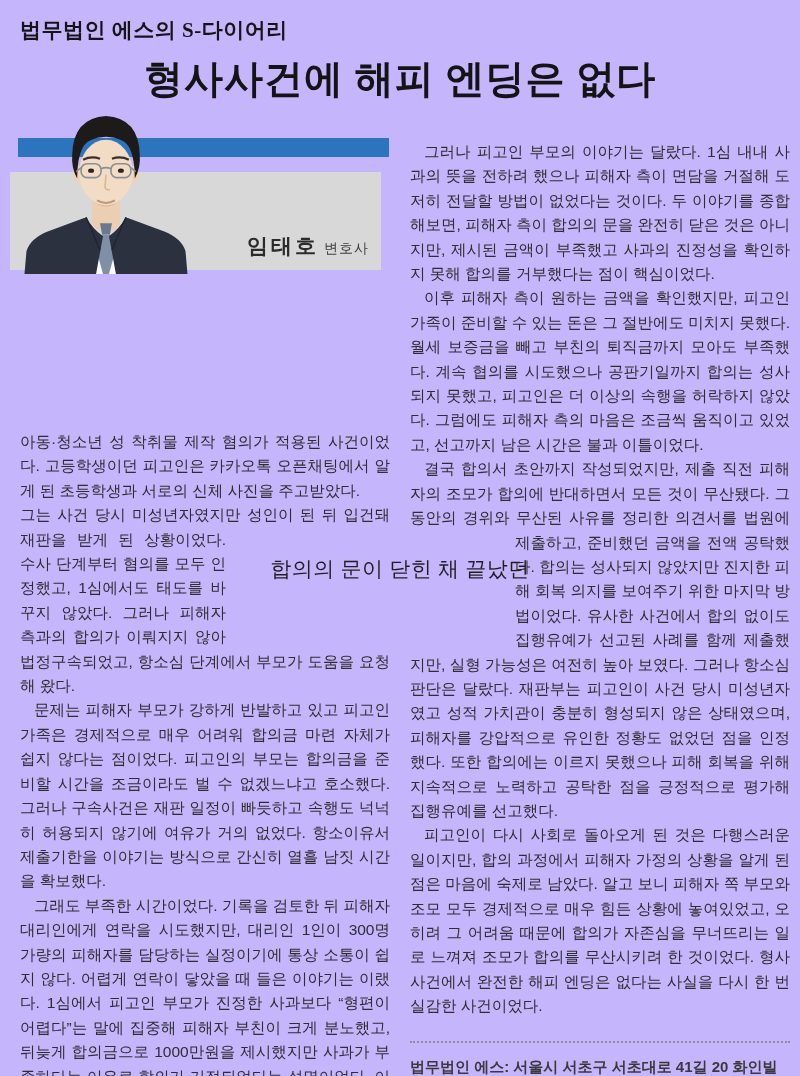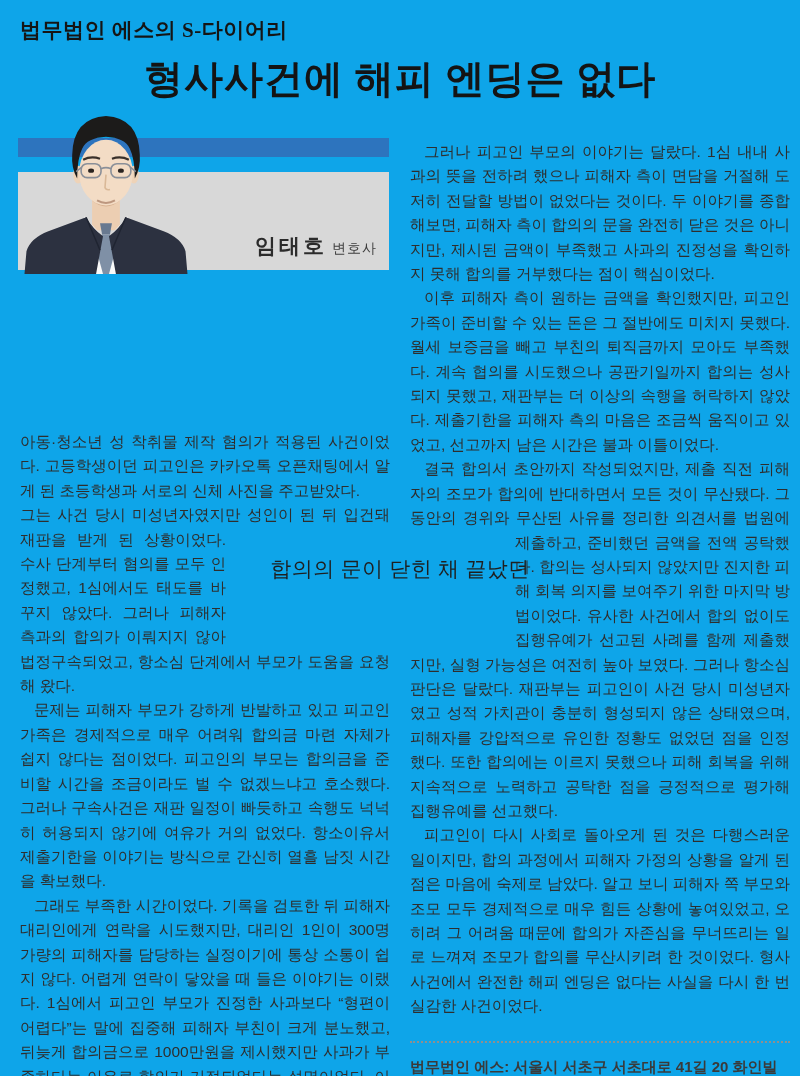--- a/index.html
+++ b/index.html
@@ -1,31 +1,31 @@
 <!DOCTYPE html>
 <html><head>
 <meta charset="utf-8">
 <style>
   html,body { margin:0; padding:0; background:#ffffff; }
   .page {
-    position:relative; width:800px; height:1076px; background:#0ea5e9;
+    position:relative; width:800px; height:1076px; background:#c4b5fd;
     font-family:"Liberation Sans", sans-serif; color:#2e2e2e; overflow:hidden;
   }
   .kicker {
     position:absolute; left:20px; top:16px;
     font-family:"Liberation Serif", serif; font-weight:bold;
     font-size:21px; color:#151515; letter-spacing:0.5px;
   }
   .title {
     position:absolute; left:0; right:0; top:52px; margin:0; text-align:center;
     font-family:"Liberation Serif", serif; font-weight:bold;
     font-size:39px; color:#141414; letter-spacing:1px;
   }
   .accent-bar { position:absolute; left:18px; top:138px; width:371px; height:19px; background:#2d74be; }
-  .profile-box { position:absolute; left:18px; top:172px; width:371px; height:98px; background:#d8d8d8; }
+  .profile-box { position:absolute; left:10px; top:172px; width:371px; height:98px; background:#d8d8d8; }
   .name-line { position:absolute; right:12px; bottom:10px; white-space:nowrap; }
   .name { font-size:21px; font-weight:bold; color:#2b2b2b; letter-spacing:3px; }
   .role { font-size:14px; color:#3c3c3c; margin-left:5px; letter-spacing:1px; }
   .portrait { position:absolute; left:20px; top:111px; width:168px; height:163px; }
   .credentials {
     position:absolute; left:18px; top:282px; width:371px; margin:0; padding:0;
     list-style:none; text-align:right; font-size:15px; line-height:25px; color:#4e4e4e;
   }
   .col {
     position:absolute; font-size:15.5px; line-height:24.4px;
@@ -104,21 +104,21 @@
 
   <div class="col col-left">
     <p>아동·청소년 성 착취물 제작 혐의가 적용된 사건이었다. 고등학생이던 피고인은 카카오톡 오픈채팅에서 알게 된 초등학생과 서로의 신체 사진을 주고받았다.</p>
     <p><span>그는 사건 당시 미성년자였지만 성인이 된 뒤 입건돼 재판</span><span class="notch-r"></span><span>을 받게 된 상황이었다. 수사 단계부터 혐의를 모두 인정했고, 1심에서도 태도를 바꾸지 않았다. 그러나 피해자 측과의 합의가 이뤄지지 않아 법정구속되었고, 항소심 단계에서 부모가 도움을 요청해 왔다.</span></p>
     <p class="ind">문제는 피해자 부모가 강하게 반발하고 있고 피고인 가족은 경제적으로 매우 어려워 합의금 마련 자체가 쉽지 않다는 점이었다. 피고인의 부모는 합의금을 준비할 시간을 조금이라도 벌 수 없겠느냐고 호소했다. 그러나 구속사건은 재판 일정이 빠듯하고 속행도 넉넉히 허용되지 않기에 여유가 거의 없었다. 항소이유서 제출기한을 이야기는 방식으로 간신히 열흘 남짓 시간을 확보했다.</p>
     <p class="ind">그래도 부족한 시간이었다. 기록을 검토한 뒤 피해자 대리인에게 연락을 시도했지만, 대리인 1인이 300명가량의 피해자를 담당하는 실정이기에 통상 소통이 쉽지 않다. 어렵게 연락이 닿았을 때 들은 이야기는 이랬다. 1심에서 피고인 부모가 진정한 사과보다 “형편이 어렵다”는 말에 집중해 피해자 부친이 크게 분노했고, 뒤늦게 합의금으로 1000만원을 제시했지만 사과가 부족하다는 이유로 합의가 거절되었다는 설명이었다. 이후 피고인 측에서 재접촉이 없었던 점도 반감을 키운 사정이었다.</p>
   </div>
 
   <div class="col col-right">
     <p class="ind">그러나 피고인 부모의 이야기는 달랐다. 1심 내내 사과의 뜻을 전하려 했으나 피해자 측이 면담을 거절해 도저히 전달할 방법이 없었다는 것이다. 두 이야기를 종합해보면, 피해자 측이 합의의 문을 완전히 닫은 것은 아니지만, 제시된 금액이 부족했고 사과의 진정성을 확인하지 못해 합의를 거부했다는 점이 핵심이었다.</p>
-    <p class="ind">이후 피해자 측이 원하는 금액을 확인했지만, 피고인 가족이 준비할 수 있는 돈은 그 절반에도 미치지 못했다. 월세 보증금을 빼고 부친의 퇴직금까지 모아도 부족했다. 계속 협의를 시도했으나 공판기일까지 합의는 성사되지 못했고, 재판부는 더 이상의 속행을 허락하지 않았다. 제출기한을 피해자 측의 마음은 조금씩 움직이고 있었고, 선고까지 남은 시간은 불과 이틀이었다.</p>
+    <p class="ind">이후 피해자 측이 원하는 금액을 확인했지만, 피고인 가족이 준비할 수 있는 돈은 그 절반에도 미치지 못했다. 월세 보증금을 빼고 부친의 퇴직금까지 모아도 부족했다. 계속 협의를 시도했으나 공판기일까지 합의는 성사되지 못했고, 피고인은 더 이상의 속행을 허락하지 않았다. 그럼에도 피해자 측의 마음은 조금씩 움직이고 있었고, 선고까지 남은 시간은 불과 이틀이었다.</p>
     <p class="ind"><span>결국 합의서 초안까지 작성되었지만, 제출 직전 피해자의 조모가 합의에 반대하면서 모든 것이 무산됐다. 그동안의 경위와 무산된 사유를 정리한 의견서를 법원에 제출하</span><span class="notch-l"></span><span>고, 준비했던 금액을 전액 공탁했다. 합의는 성사되지 않았지만 진지한 피해 회복 의지를 보여주기 위한 마지막 방법이었다. 유사한 사건에서 합의 없이도 집행유예가 선고된 사례를 함께 제출했지만, 실형 가능성은 여전히 높아 보였다. 그러나 항소심 판단은 달랐다. 재판부는 피고인이 사건 당시 미성년자였고 성적 가치관이 충분히 형성되지 않은 상태였으며, 피해자를 강압적으로 유인한 정황도 없었던 점을 인정했다. 또한 합의에는 이르지 못했으나 피해 회복을 위해 지속적으로 노력하고 공탁한 점을 긍정적으로 평가해 집행유예를 선고했다.</span></p>
     <p class="ind">피고인이 다시 사회로 돌아오게 된 것은 다행스러운 일이지만, 합의 과정에서 피해자 가정의 상황을 알게 된 점은 마음에 숙제로 남았다. 알고 보니 피해자 쪽 부모와 조모 모두 경제적으로 매우 힘든 상황에 놓여있었고, 오히려 그 어려움 때문에 합의가 자존심을 무너뜨리는 일로 느껴져 조모가 합의를 무산시키려 한 것이었다. 형사사건에서 완전한 해피 엔딩은 없다는 사실을 다시 한 번 실감한 사건이었다.</p>
     <div class="footer-rule"></div>
     <div class="footer-address">법무법인 에스: 서울시 서초구 서초대로 41길 20 화인빌딩 4층</div>
   </div>
 
   <div class="pull-quote">
     <div>합의의 문이 닫힌 채 끝났던</div>
   </div>
 

